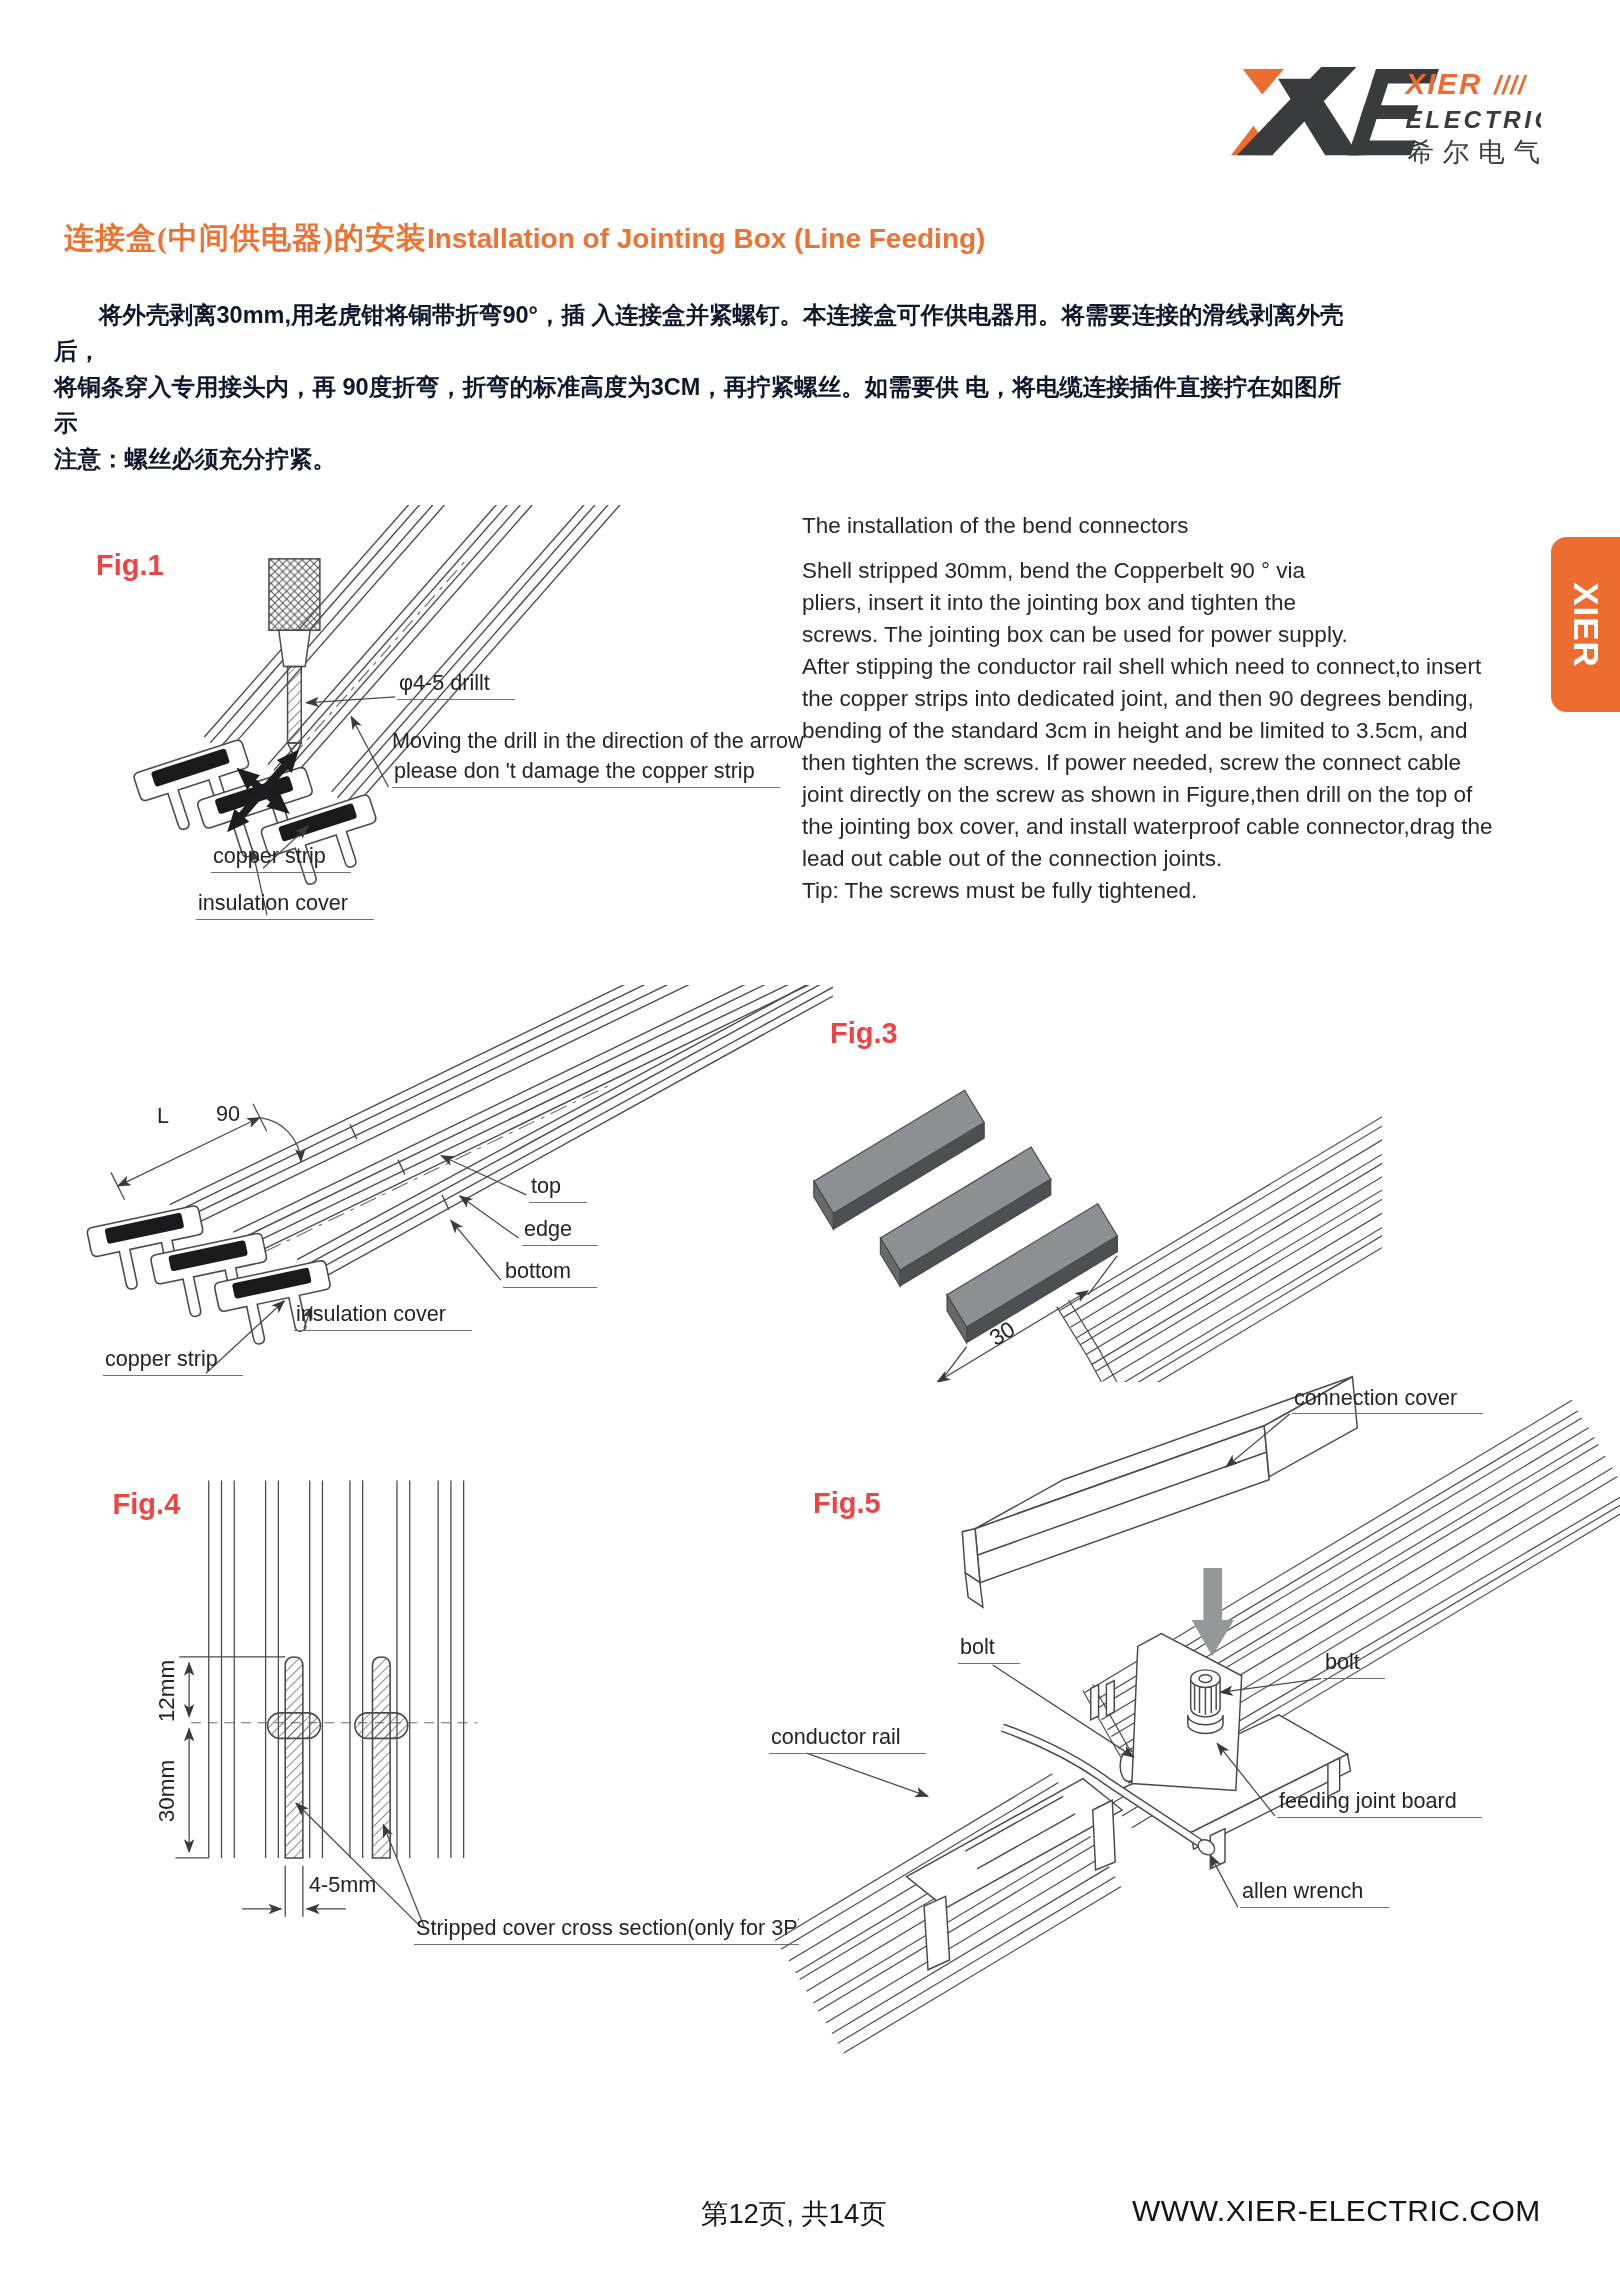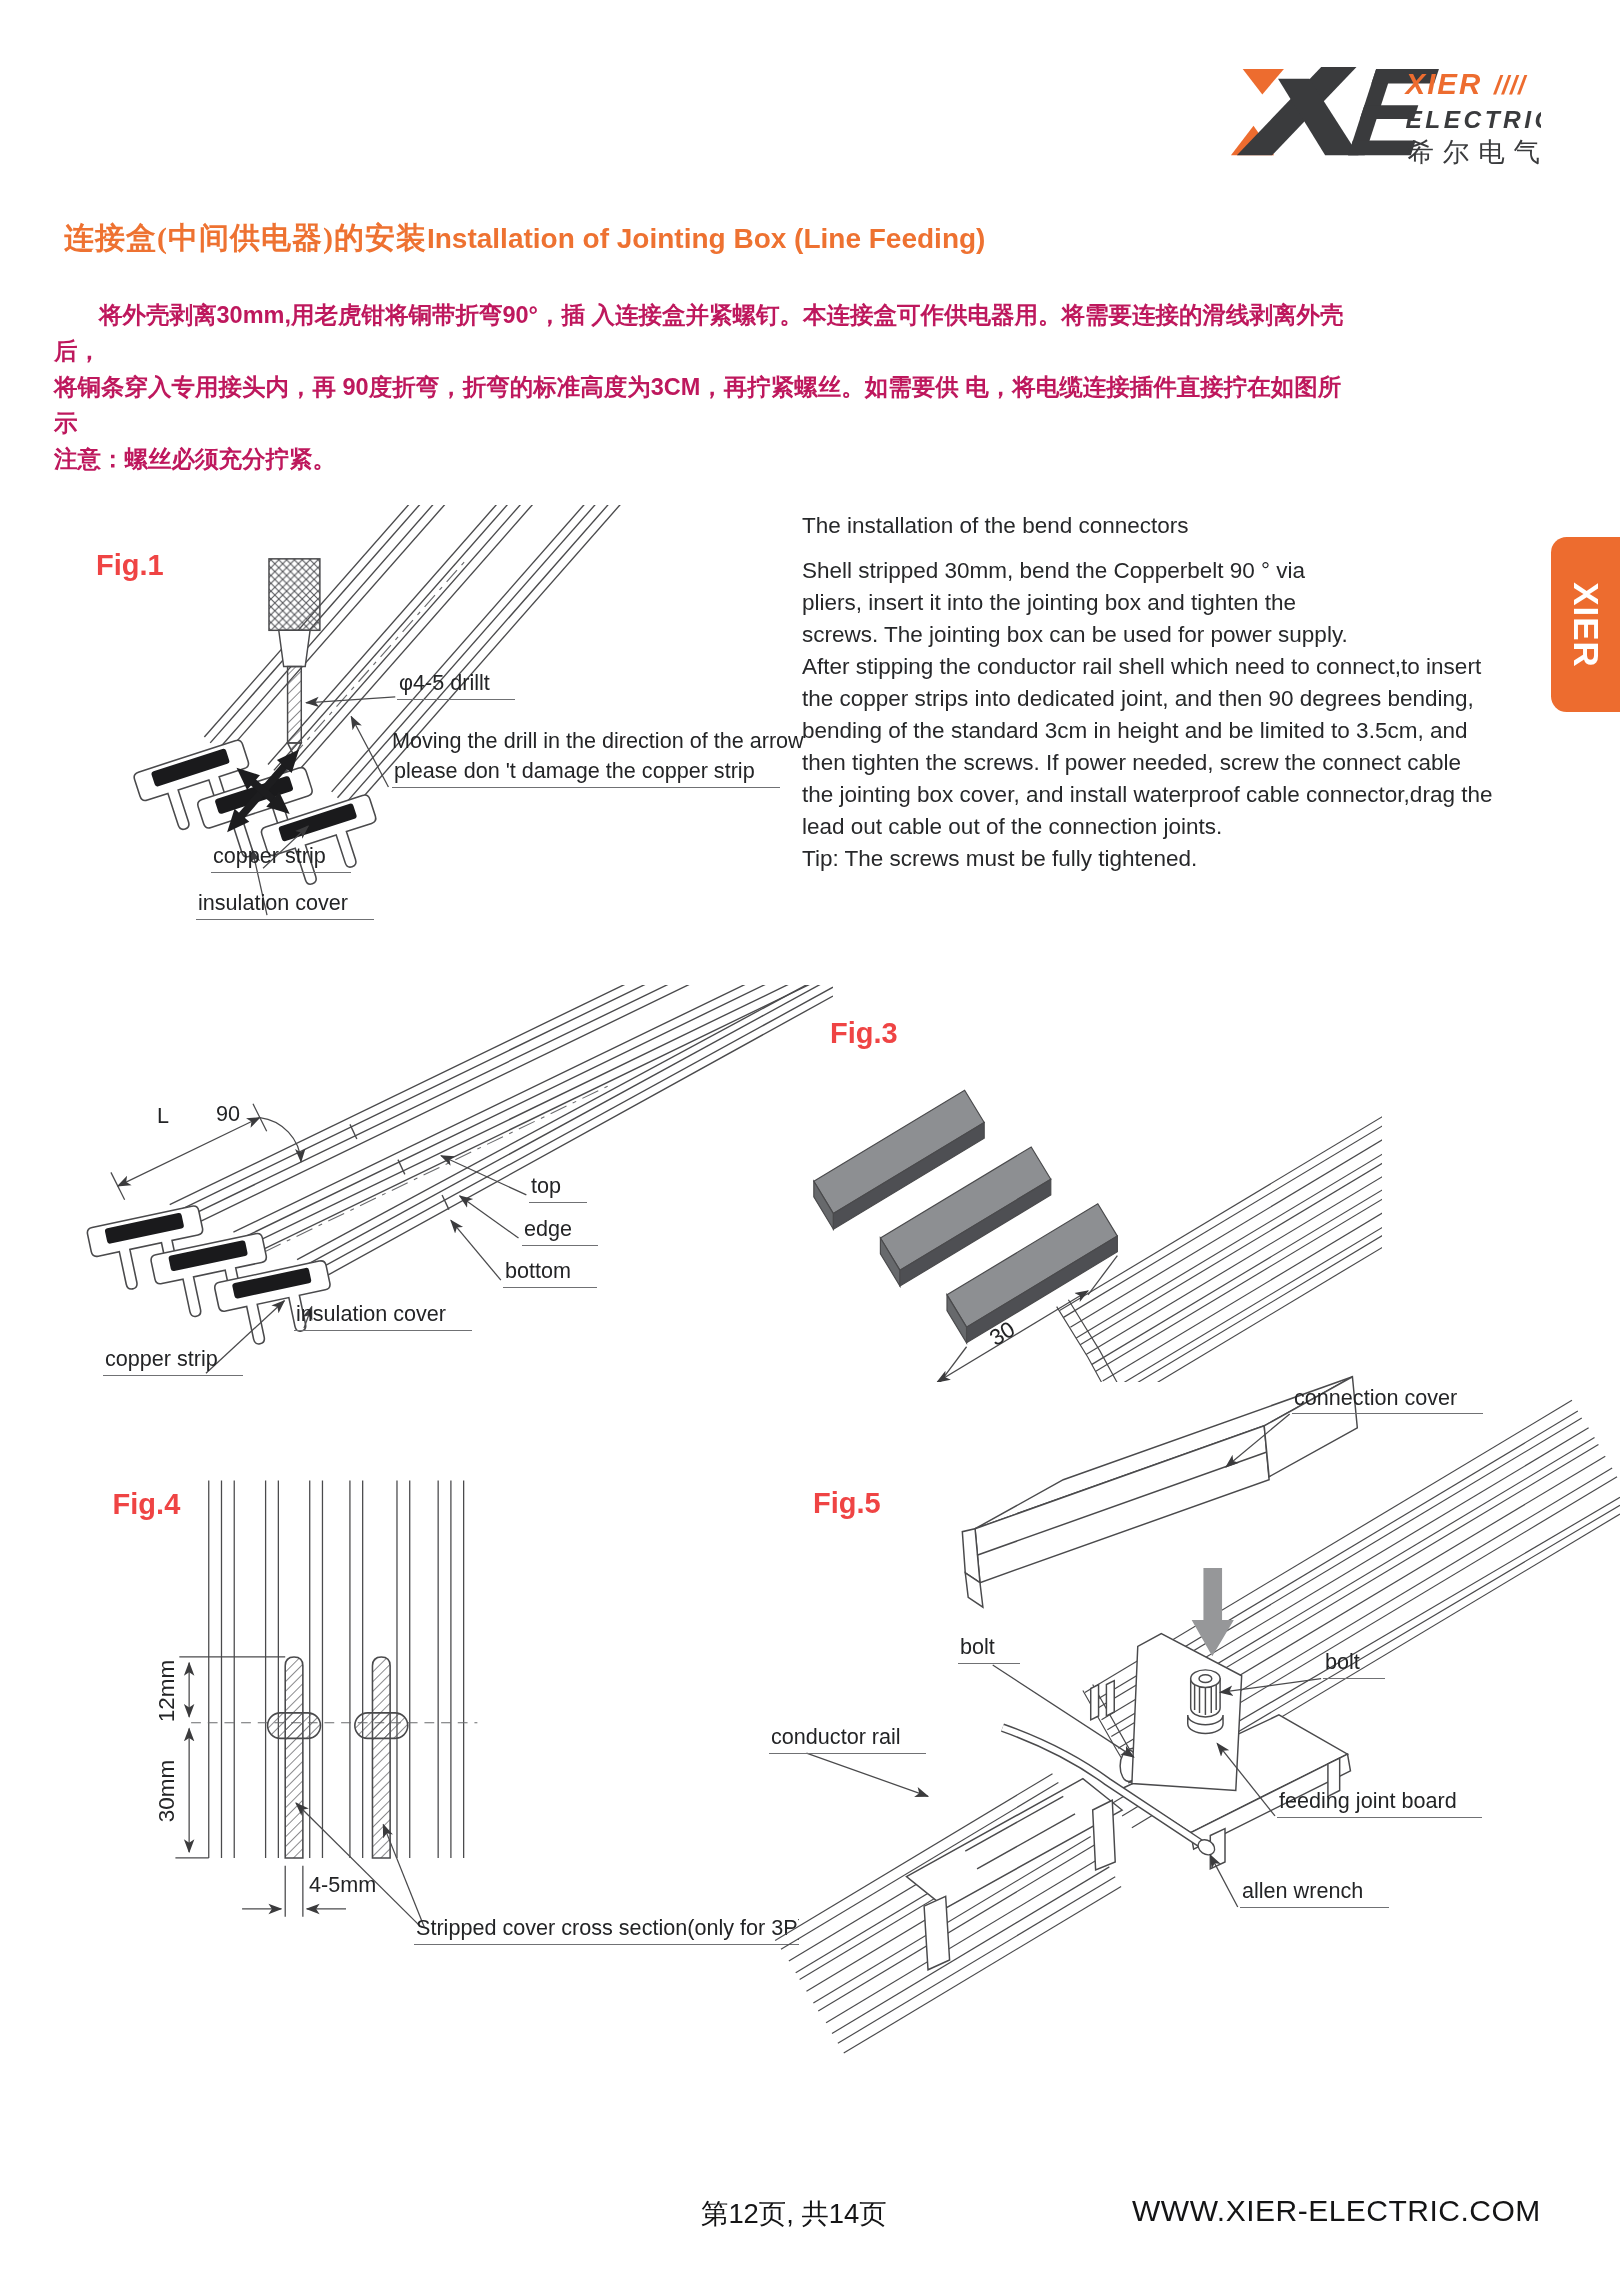--- a/index.html
+++ b/index.html
@@ -6,21 +6,21 @@
   .page{position:relative;width:1620px;height:2293px;background:#ffffff;overflow:hidden;
         font-family:"Liberation Sans",sans-serif;color:#232426;}
   
   .logo{position:absolute;left:1227px;top:63px;width:314px;height:104px;}
   
   .title{position:absolute;left:64px;top:218px;white-space:nowrap;}
   .title .zh{font-family:"Liberation Serif",serif;font-size:30px;font-weight:600;color:#ee7231;letter-spacing:1px;}
   .title .en{font-size:28px;font-weight:bold;color:#ee7231;}
   
   .intro{position:absolute;left:54px;top:297px;width:1304px;font-size:23.5px;font-weight:bold;
-         color:#be185d;line-height:36px;}
+         color:#0f172a;line-height:36px;}
   .intro .l1{text-indent:45px;}
   
   .eng{position:absolute;left:802px;top:510px;width:774px;font-size:22.5px;color:#27282a;line-height:32px;}
   .eng .head{margin-bottom:12.7px;}
   
   .tab{position:absolute;left:1551px;top:537px;width:70px;height:175px;background:#ed6c2f;
        border-radius:15.7px 0 0 15.7px;display:flex;align-items:center;justify-content:center;}
   .tab span{transform:rotate(90deg);color:#fff;font-size:35px;font-weight:bold;letter-spacing:1px;}
   
   .fig{position:absolute;overflow:hidden;}
@@ -93,20 +93,21 @@
 
   <div class="eng">
     <div class="head">The installation of the bend connectors</div>
     <div>Shell stripped 30mm, bend the Copperbelt 90 °  via</div>
     <div>pliers, insert it into the jointing box and tighten the</div>
     <div>screws. The jointing box can be used for power supply.</div>
     <div>After stipping the conductor rail shell which need to connect,to insert</div>
     <div>the copper strips into dedicated joint, and then 90 degrees bending,</div>
     <div>bending of the standard 3cm in height  and be limited to 3.5cm, and</div>
     <div>then tighten the screws. If power needed, screw the connect cable</div>
+    <div>joint directly on the screw as shown in Figure,then drill on the top of</div>
     <div>the jointing box cover, and install waterproof cable connector,drag the</div>
     <div>lead out cable out of the connection joints.</div>
     <div>Tip: The screws must be fully tightened.</div>
   </div>
 
   <div class="tab">
     <span>XIER</span>
   </div>
 
   <div class="fig" id="fig1">

